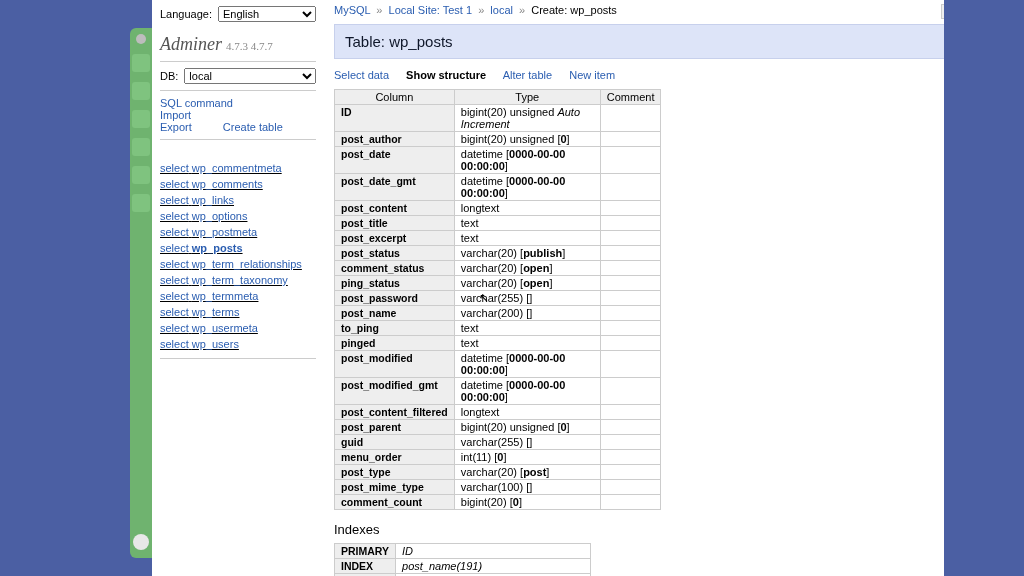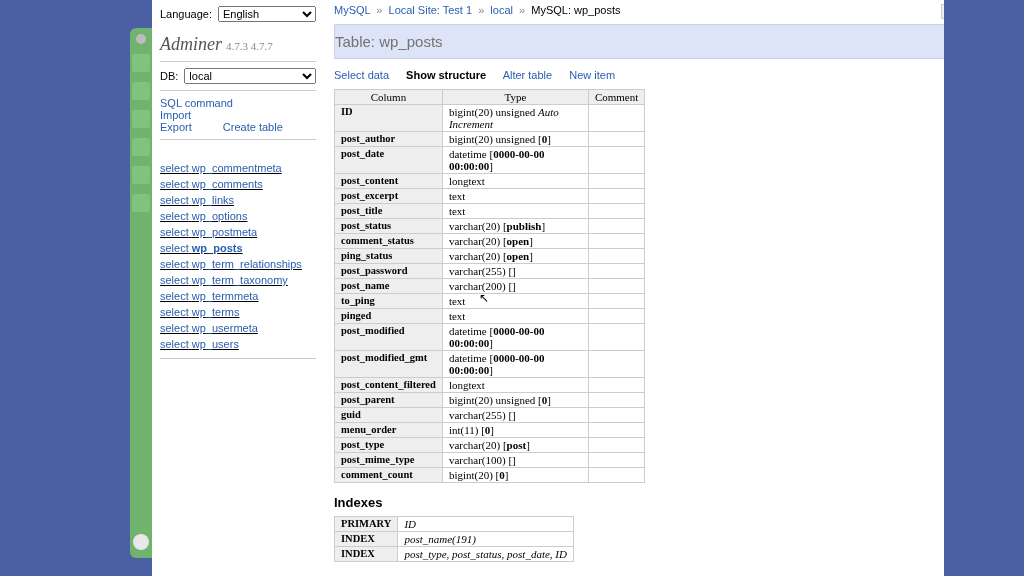--- a/index.html
+++ b/index.html
@@ -21,32 +21,32 @@
 .side-links a { color: #2a5db0; text-decoration: none; margin-right: 28px; font-size: 11px; }
 .tablelist { margin-top: 20px; text-decoration: underline; }
 .tablelist div { font-size: 11px; line-height: 16px; white-space: nowrap; }
 .tablelist a { color: #2a5db0; text-decoration: none; }
 .tablelist .sel { font-weight: bold; }
 .main { flex: 1; overflow: auto; padding: 0; }
 .breadcrumb { background: #fff; padding: 4px 10px; font-size: 11px; }
 .breadcrumb a { color: #2a5db0; text-decoration: none; }
 .breadcrumb .sep { color: #888; margin: 0 3px; }
 .logout { float: right; font-size: 10px; background: #eee; border: 1px solid #ccc; padding: 1px 20px; cursor: pointer; }
-.h2 { background: #dde4f8; border: 1px solid #c7d0ec; padding: 8px 0; margin: 4px 10px 10px 10px; font-size: 15px; font-weight: normal; color: #737373; }
+.h2 { background: #dde4f8; border: 1px solid #c7d0ec; padding: 8px 10px; margin: 4px 10px 10px 10px; font-size: 15px; font-weight: normal; color: #0f172a; }
 .tabs { padding: 0 10px 8px 10px; font-size: 11px; }
 .tabs a { color: #2a5db0; text-decoration: none; margin-right: 14px; }
 .tabs .active { color: #000; font-weight: bold; }
-table.grid { border-collapse: collapse; margin: 0 8px 12px 10px; font-size: 11px; font-family: Liberation Serif, serif; }
+table.grid { border-collapse: collapse; margin: 0 8px 12px 10px; font-size: 11px; }
 table.grid th, table.grid td { border: 1px solid #ccc; padding: 1px 6px; text-align: left; vertical-align: top; }
 table.grid th { background: #eee; font-weight: normal; }
 table.grid thead th { text-align: center; }
 table.grid .rowhead { background: #eee; font-weight: bold; font-size: 10.5px; }
 table.grid td .dflt { font-weight: bold; }
 table.grid td .auto { font-style: italic; }
-.section-h { font-size: 13px; margin: 8px 10px 6px 10px; font-weight: bold; }
+.section-h { font-size: 13px; margin: 8px 10px 6px 10px; font-weight: normal; }
 .cursor { position: absolute; left: 479px; top: 291px; font-size: 12px; color: #000; pointer-events: none; }
 </style>
 </head>
 <body>
 
 <div class="desktop">
   <div class="mac-dock">
     <div class="dot"></div>
       <div class="ic"></div>
       <div class="ic"></div>
@@ -103,21 +103,21 @@
 
     <div class="main">
       <div class="breadcrumb">
         <button class="logout">Logout</button>
         <a href="#">MySQL</a>
         <span class="sep">»</span>
         <a href="#">Local Site: Test 1</a>
         <span class="sep">»</span>
         <a href="#">local</a>
         <span class="sep">»</span>
-        <span>MySQL:</span>
+        <span>Create:</span>
         <span>wp_posts</span>
       </div>
 
       <h2 class="h2">Table: wp_posts</h2>
 
       <div class="tabs">
         <a href="#">Select data</a>
         <a href="#" class="active">Show structure</a>
         <a href="#">Alter table</a>
         <a href="#">New item</a>
@@ -141,31 +141,36 @@
               <th class="rowhead">post_author</th>
               <td>bigint(20) unsigned [<span class="dflt">0</span>]</td>
               <td></td>
             </tr>
             <tr>
               <th class="rowhead">post_date</th>
               <td>datetime [<span class="dflt">0000-00-00 00:00:00</span>]</td>
               <td></td>
             </tr>
             <tr>
+              <th class="rowhead">post_date_gmt</th>
+              <td>datetime [<span class="dflt">0000-00-00 00:00:00</span>]</td>
+              <td></td>
+            </tr>
+            <tr>
               <th class="rowhead">post_content</th>
               <td>longtext</td>
               <td></td>
             </tr>
             <tr>
+              <th class="rowhead">post_title</th>
+              <td>text</td>
+              <td></td>
+            </tr>
+            <tr>
               <th class="rowhead">post_excerpt</th>
-              <td>text</td>
-              <td></td>
-            </tr>
-            <tr>
-              <th class="rowhead">post_title</th>
               <td>text</td>
               <td></td>
             </tr>
             <tr>
               <th class="rowhead">post_status</th>
               <td>varchar(20) [<span class="dflt">publish</span>]</td>
               <td></td>
             </tr>
             <tr>
               <th class="rowhead">comment_status</th>

